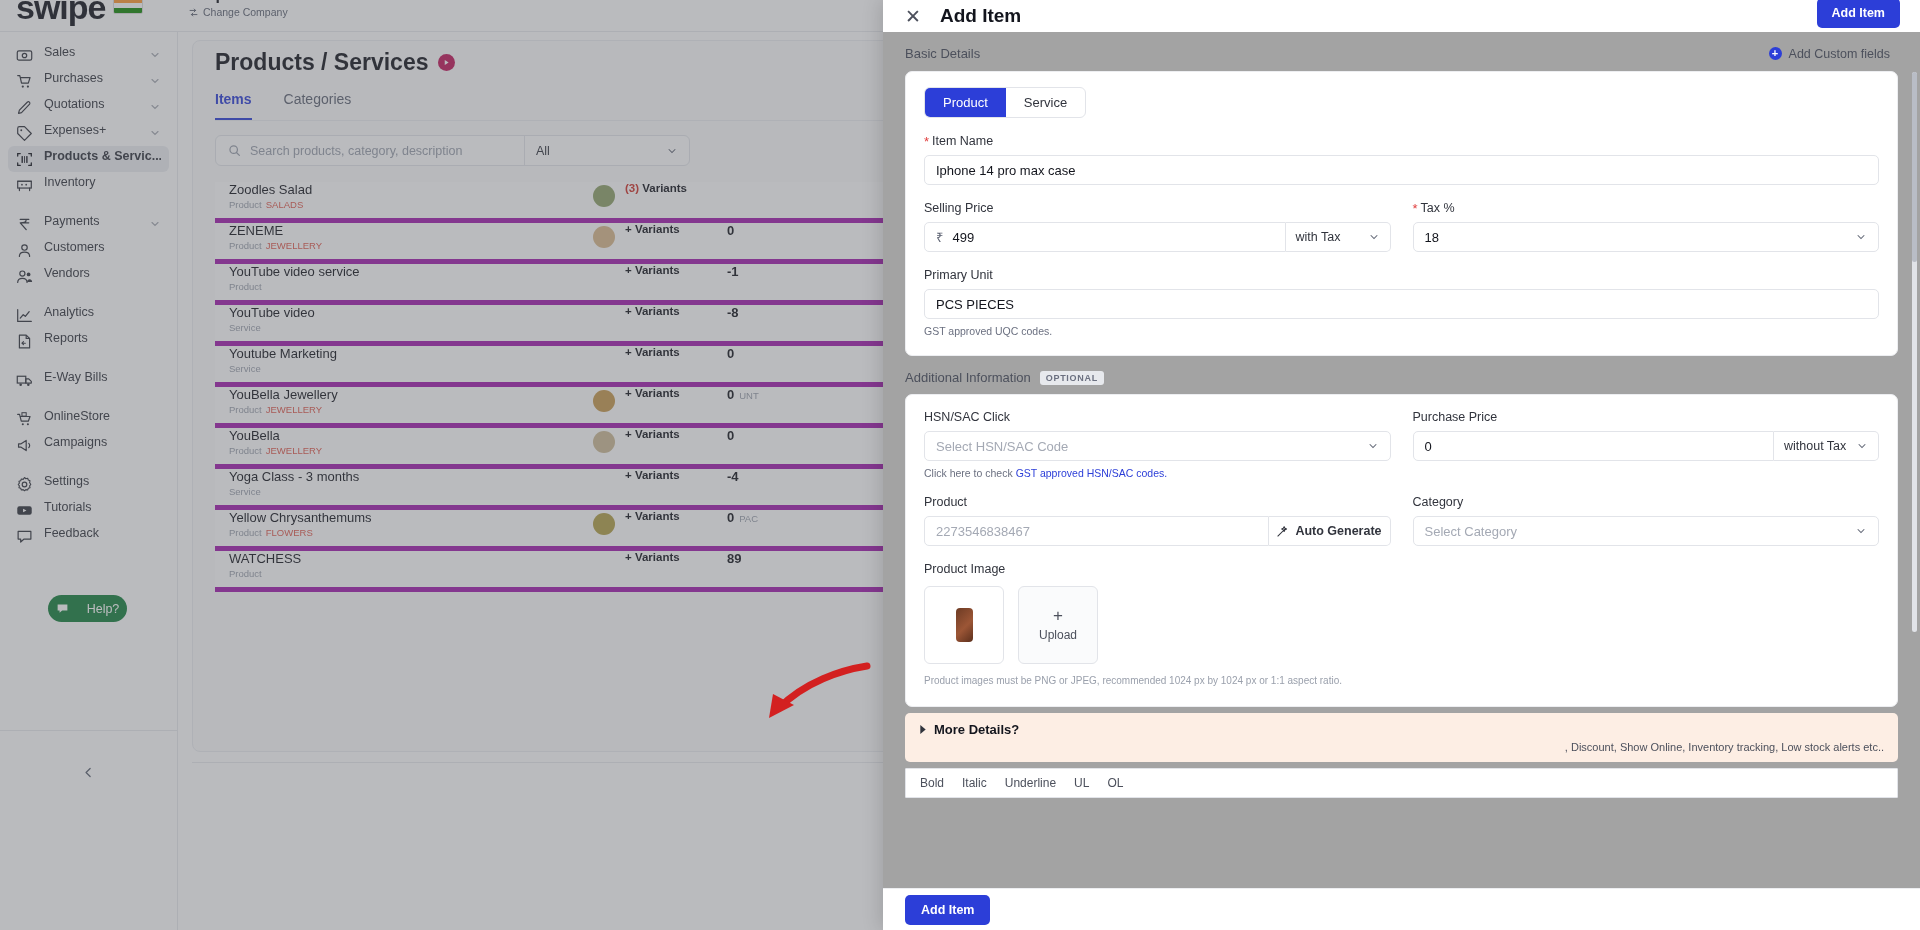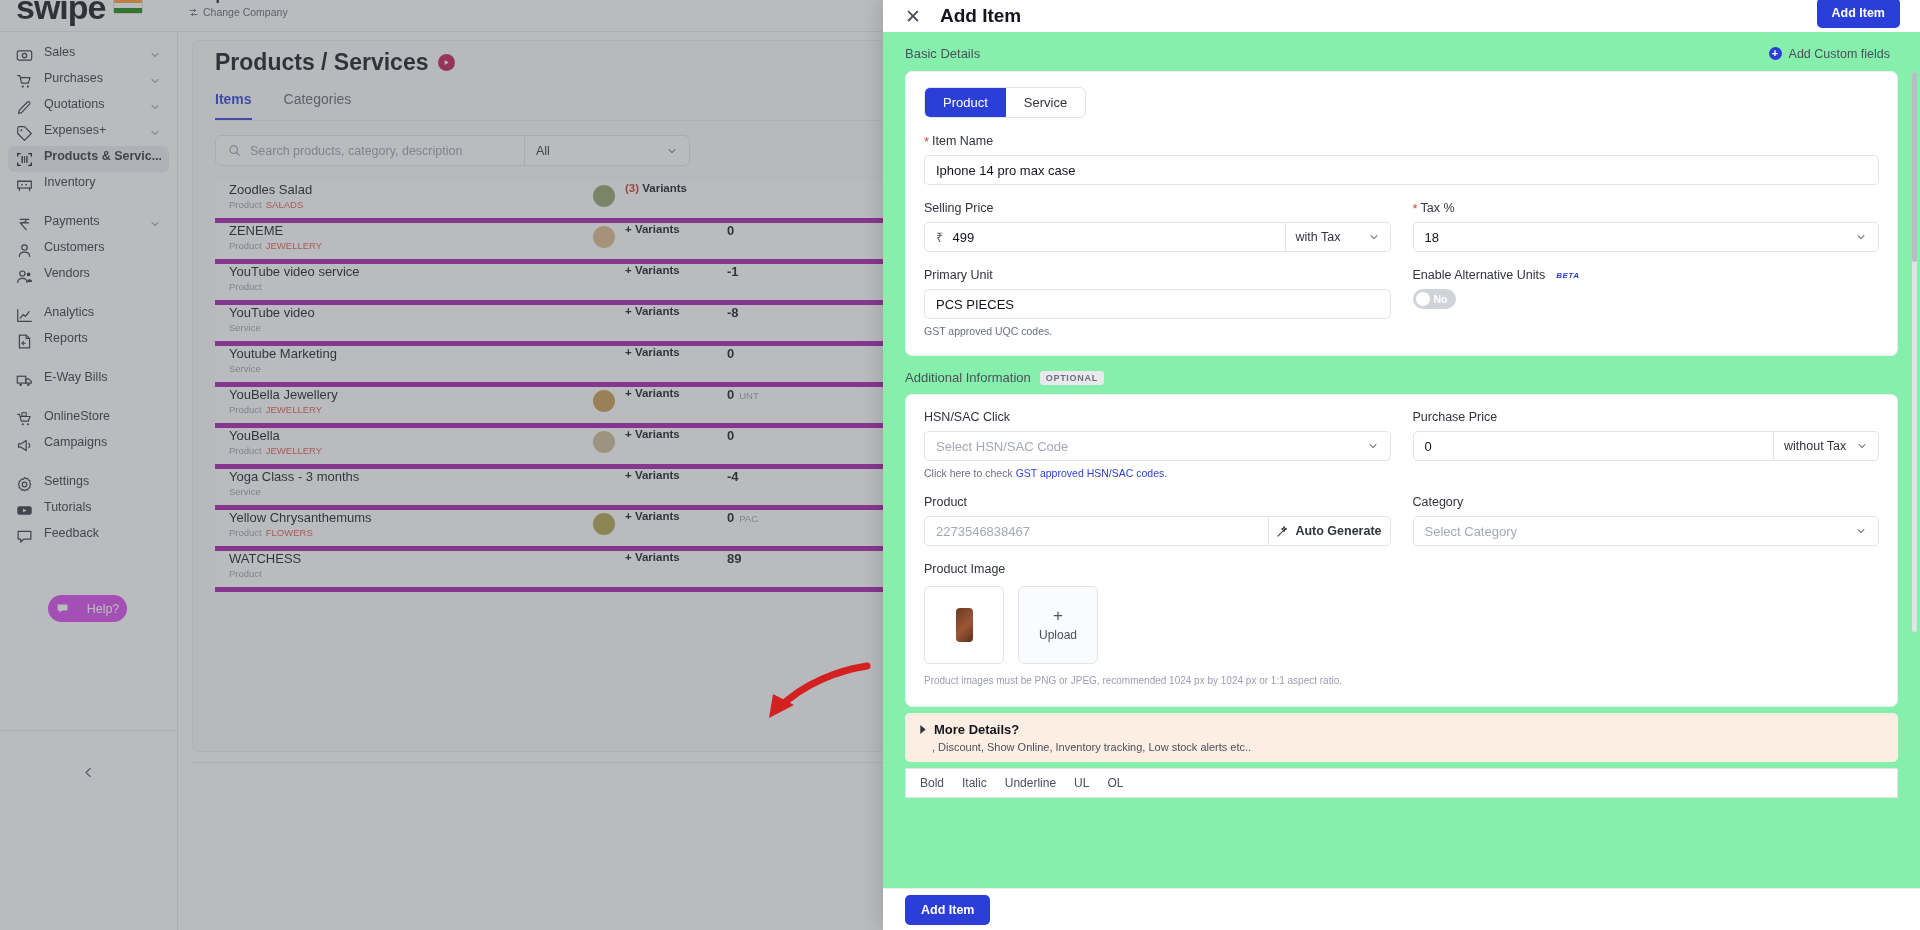--- a/index.html
+++ b/index.html
@@ -50,21 +50,21 @@
   }
   .nav-item.active { background: #eceef2; font-weight: bold; color: #13151d; }
   .nav-item .ico { width: 17px; height: 17px; flex: 0 0 17px; display: flex; align-items: center; justify-content: center; }
   .nav-item .lbl { flex: 1; white-space: nowrap; overflow: hidden; }
   .nav-item .chev { width: 12px; height: 12px; opacity: .55; }
   .nav-spacer { height: 13px; }
   svg { display: block; }
 
   .help-btn {
     position: absolute; left: 48px; top: 563px; width: 79px; height: 27px;
-    background: #d946ef; color: #fff; border-radius: 14px; font-size: 12.5px;
+    background: #15803d; color: #fff; border-radius: 14px; font-size: 12.5px;
     display: flex; align-items: center; justify-content: center; gap: 18px; cursor: pointer;
   }
   .collapse-btn {
     position: absolute; left: 78px; top: 730px; width: 20px; height: 20px;
     display: flex; align-items: center; justify-content: center; color: #5e6473; cursor: pointer;
   }
   .sidebar-divider {
     position: absolute; left: 0; top: 698px; width: 178px; height: 1px; background: #e9eaee;
   }
 
@@ -145,21 +145,21 @@
     padding: 0 22px 0 22px; position: relative;
   }
   .close-x { font-size: 19px; color: #4c505c; cursor: pointer; line-height: 1; font-weight: 300; }
   .panel-title { font-size: 19px; font-weight: bold; color: #13151d; margin-left: 19px; }
   .head-add-btn {
     position: absolute; right: 20px; top: -2px; background: #2c3ed8; color: #fff;
     border: none; border-radius: 5px; font-size: 12.5px; font-weight: bold;
     padding: 8px 15px; cursor: pointer; font-family: inherit;
   }
 
-  .panel-body { flex: 1; overflow: hidden; background: #86efac; position: relative; }
+  .panel-body { flex: 1; overflow: hidden; background: #a3a3a3; position: relative; }
 
   .sec-head {
     display: flex; align-items: center; justify-content: space-between;
     padding: 14px 30px 10px 22px;
   }
   .sec-title { font-size: 13px; color: #4c505c; }
   .add-custom { display: flex; align-items: center; gap: 7px; font-size: 12.5px; color: #4c505c; cursor: pointer; }
   .plus-circle {
     width: 13px; height: 13px; border-radius: 50%; background: #2c3ed8; color: #fff;
     font-size: 11px; line-height: 12px; text-align: center; font-weight: bold;
@@ -234,21 +234,21 @@
     background: linear-gradient(135deg,#6d3b24,#9c5636 55%,#5b2f1c);
   }
   .upload-box {
     width: 80px; height: 78px; border: 1px solid #e2e4e9; border-radius: 6px;
     display: flex; flex-direction: column; align-items: center; justify-content: center;
     gap: 5px; background: #fafbfc; color: #4c505c; font-size: 12px; cursor: pointer;
   }
   .img-note { font-size: 10px; color: #9aa0ac; margin-top: 10px; line-height: 14px; }
 
   .more-bar {
-    margin: 0 22px; background: #fdeee4; border-radius: 5px; padding: 9px 14px;
+    margin: 0 22px; background: #fdeee4; border-radius: 5px; padding: 9px 14px; text-align: right;
   }
   .more-title { font-size: 13px; font-weight: bold; color: #13151d; display: flex; align-items: center; gap: 7px; }
   .more-sub { font-size: 11px; color: #4c505c; margin-top: 4px; margin-left: 13px; }
 
   .fmt-bar {
     margin: 6px 22px 0 22px; border: 1px solid #e2e4e9; border-radius: 1px; background: #fff;
     display: flex; align-items: center; gap: 18px; padding: 7px 14px; font-size: 12px; color: #4c505c;
   }
 
   .panel-foot {
@@ -729,30 +729,20 @@
                 </svg>
             </div>
           </div>
         </div>
 
         <div class="field-row">
           <div class="col">
             <div class="lbl">Primary Unit</div>
             <div class="inp">PCS PIECES</div>
             <div class="hint">GST approved UQC codes.</div>
-          </div>
-          <div class="col">
-            <div class="lbl">
-              <span>Enable Alternative Units</span>
-              <span class="beta">BETA</span>
-            </div>
-            <div class="toggle">
-              <span class="knob"></span>
-              <span class="tg-lbl">No</span>
-            </div>
           </div>
         </div>
       </div>
 
       <div class="sec2-head">
         <span class="sec-title">Additional Information</span>
         <span class="optional-pill">OPTIONAL</span>
       </div>
 
       <div class="card">

